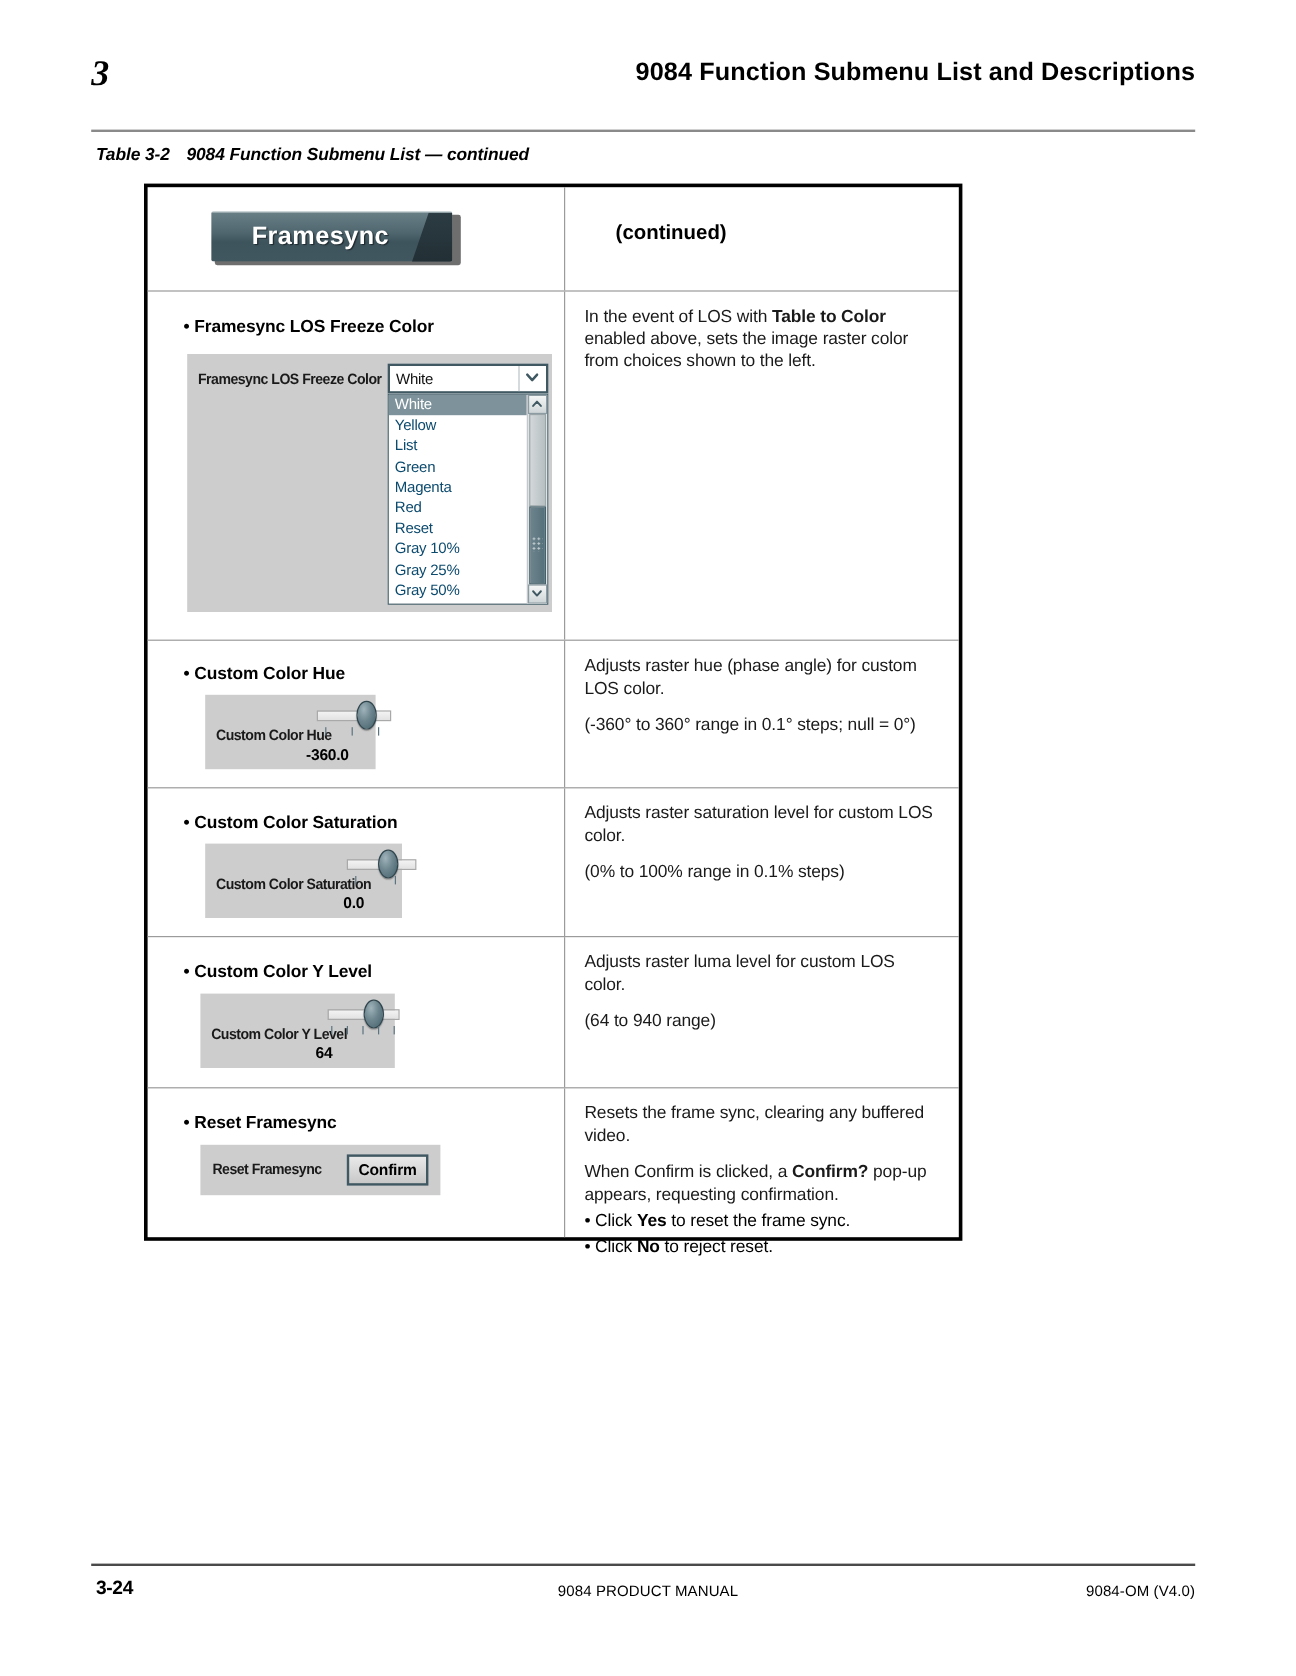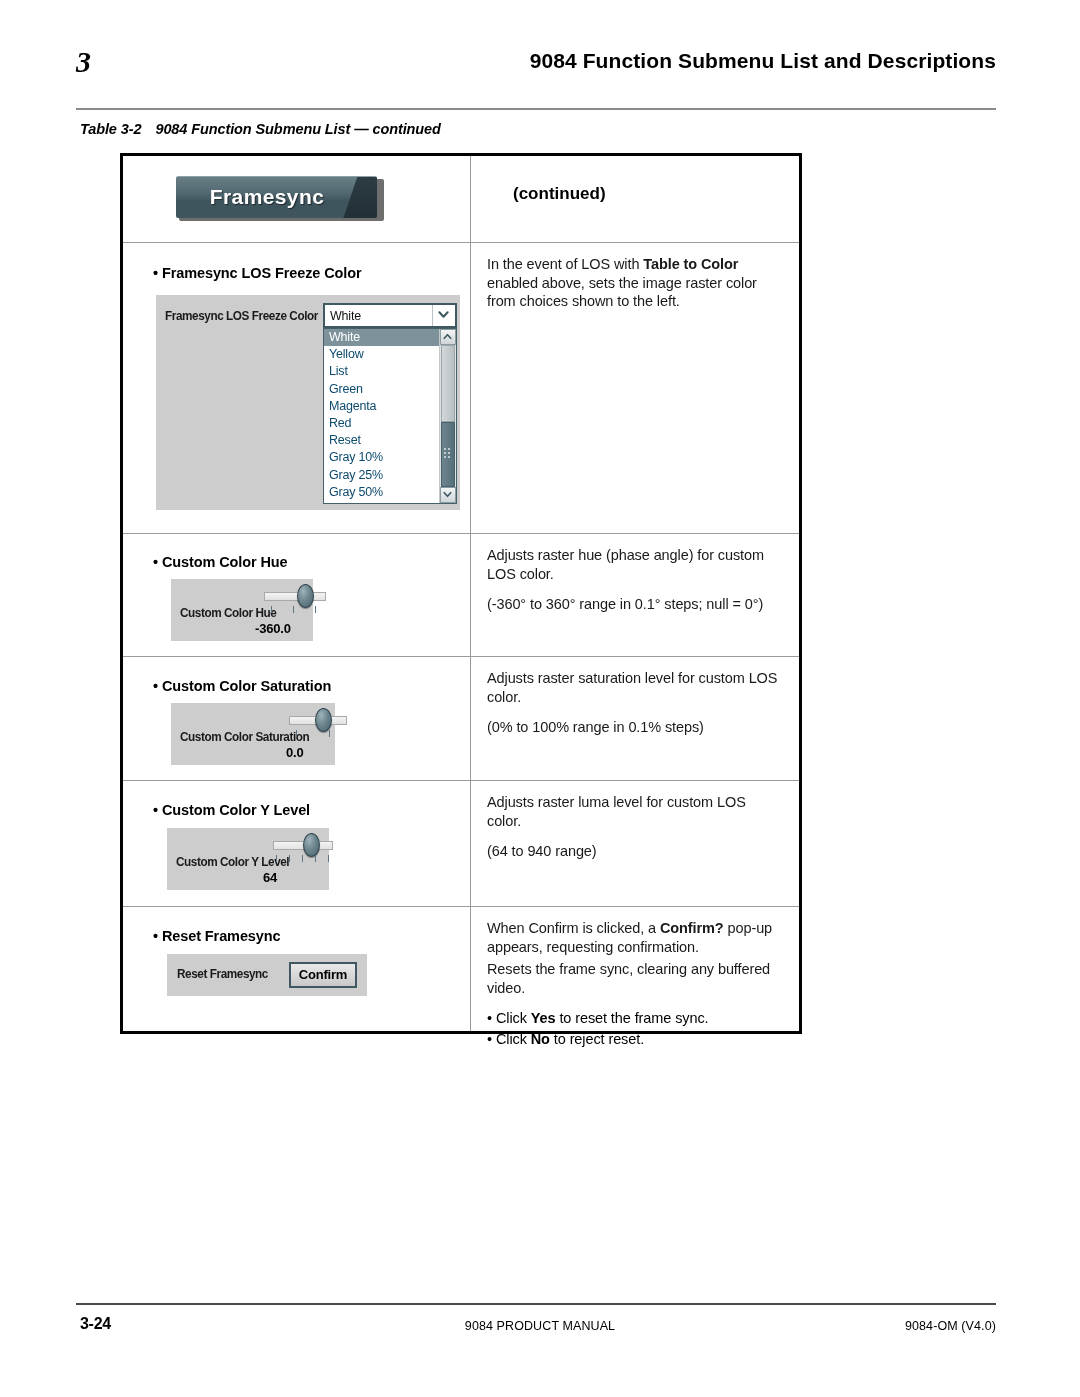--- a/index.html
+++ b/index.html
@@ -596,22 +596,22 @@
       <div class="cell-left" style="height:124px;">
         <div class="bullet-item" style="top:21px;">• Reset Framesync</div>
 
         <div class="panel" style="left:44px; top:47px; width:200px; height:42px;">
           <div class="panel-label" style="left:10px; top:13px;">Reset Framesync</div>
           <div class="btn-confirm" style="left:122px; top:8px; width:68px; height:26px; line-height:22px;">Confirm</div>
         </div>
       </div>
 
       <div class="cell-right" style="height:124px;">
+        <p class="desc">Resets the frame sync, clearing any buffered video.</p>
         <p class="desc desc-tight"><span>When Confirm is clicked, a </span><b>Confirm?</b><span> pop-up appears, requesting confirmation.</span></p>
-        <p class="desc">Resets the frame sync, clearing any buffered video.</p>
         <p class="desc-bullet"><span>• Click </span><b>Yes</b><span> to reset the frame sync.</span></p>
         <p class="desc-bullet"><span>• Click </span><b>No</b><span> to reject reset.</span></p>
       </div>
     </div>
 
   </div>
 
   <div class="rule-bottom"></div>
   <div class="footer-left">3-24</div>
   <div class="footer-center">9084 PRODUCT MANUAL</div>

